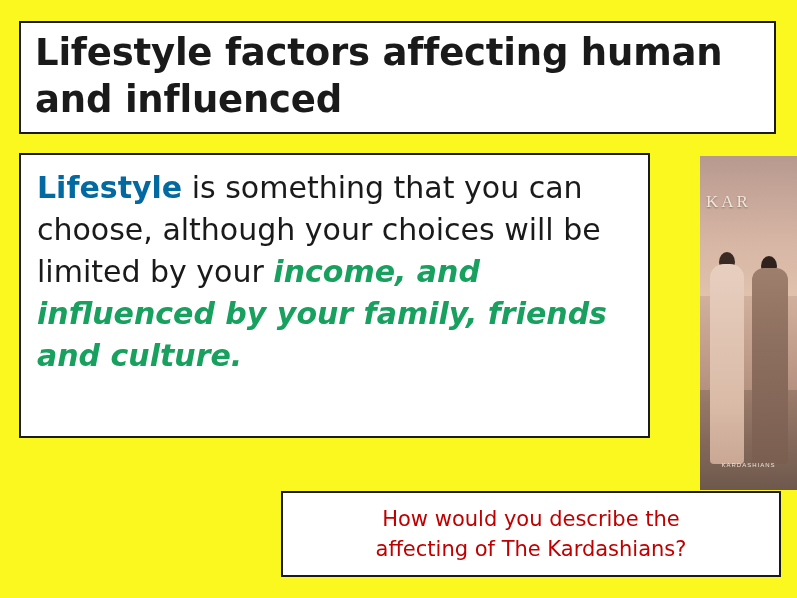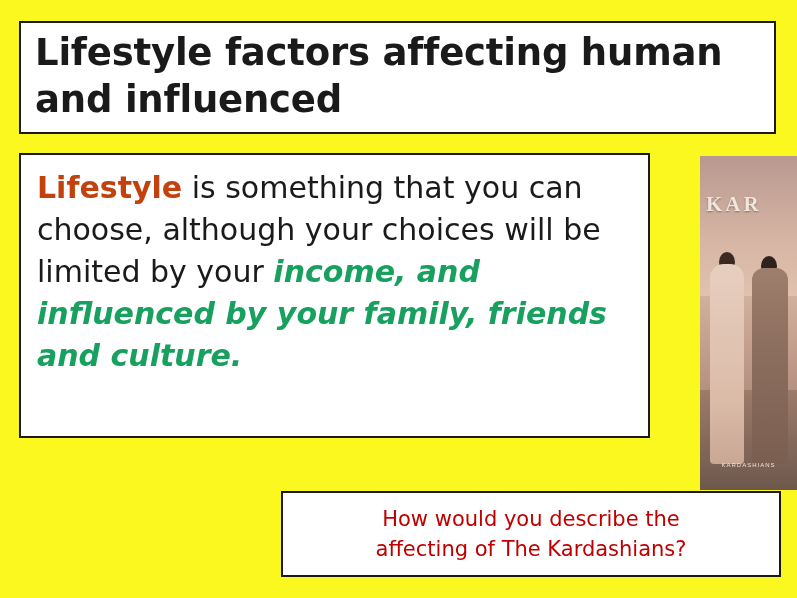--- a/index.html
+++ b/index.html
@@ -53,21 +53,21 @@
     box-sizing: border-box;
     padding: 12px 16px;
   }
   .body-text {
     font-family: "DejaVu Sans", sans-serif;
     font-size: 30px;
     line-height: 42px;
     color: #1a1a1a;
   }
   .hl-blue {
-    color: #c2410c;
+    color: #0369a1;
     font-weight: bold;
   }
   .hl-green {
     color: #17a05e;
     font-weight: bold;
     font-style: italic;
   }
   
   .photo {
     position: absolute;
@@ -86,22 +86,22 @@
   .photo .ground {
     position: absolute;
     left: 0; bottom: 0; width: 100%; height: 30%;
     background: linear-gradient(180deg,#9c7c6b 0%, #6e584c 100%);
   }
   .photo .kap {
     position: absolute;
     left: 6px;
     top: 36px;
     font-family: "Liberation Serif", serif;
-    font-weight: bold;
-    font-size: 21px;
+    font-weight: normal;
+    font-size: 17px;
     letter-spacing: 3px;
     color: #f2e6dc;
     text-shadow: 0 1px 2px rgba(0,0,0,.35);
   }
   .photo .figure-left {
     position: absolute;
     left: 10px;
     top: 108px;
     width: 34px;
     height: 200px;

